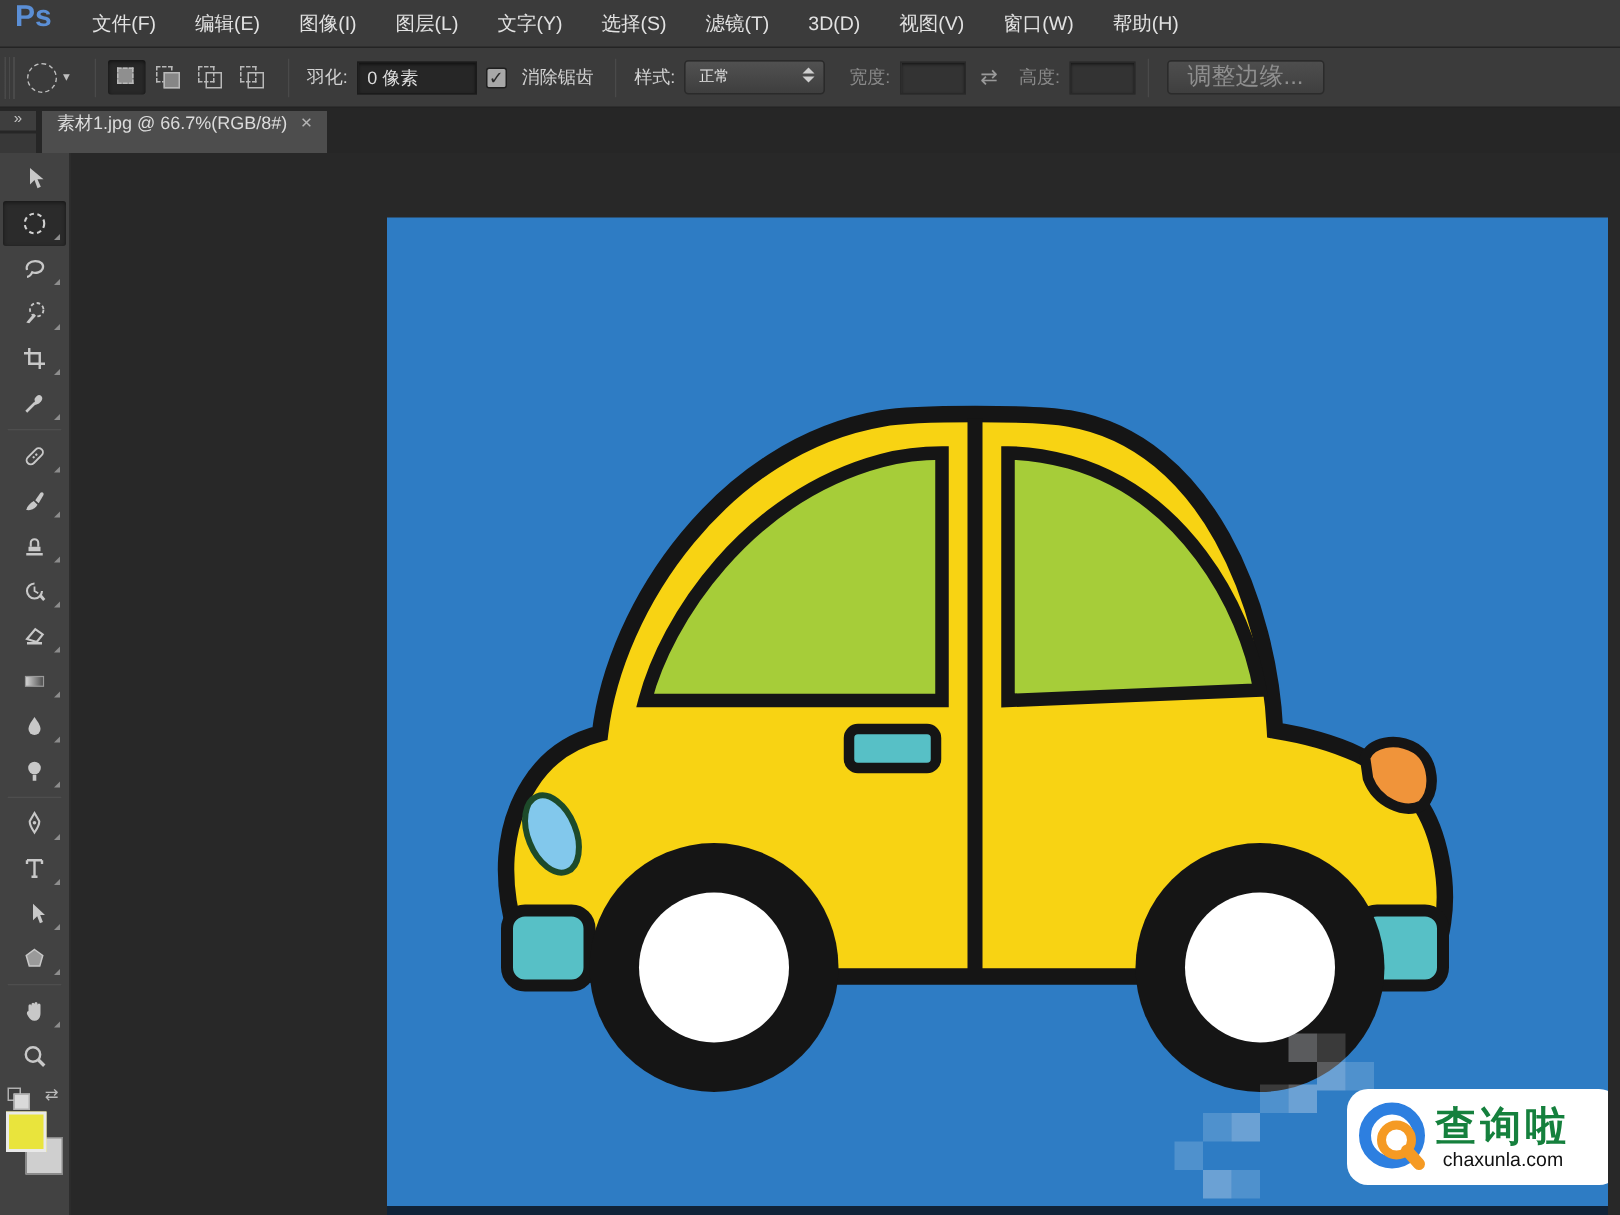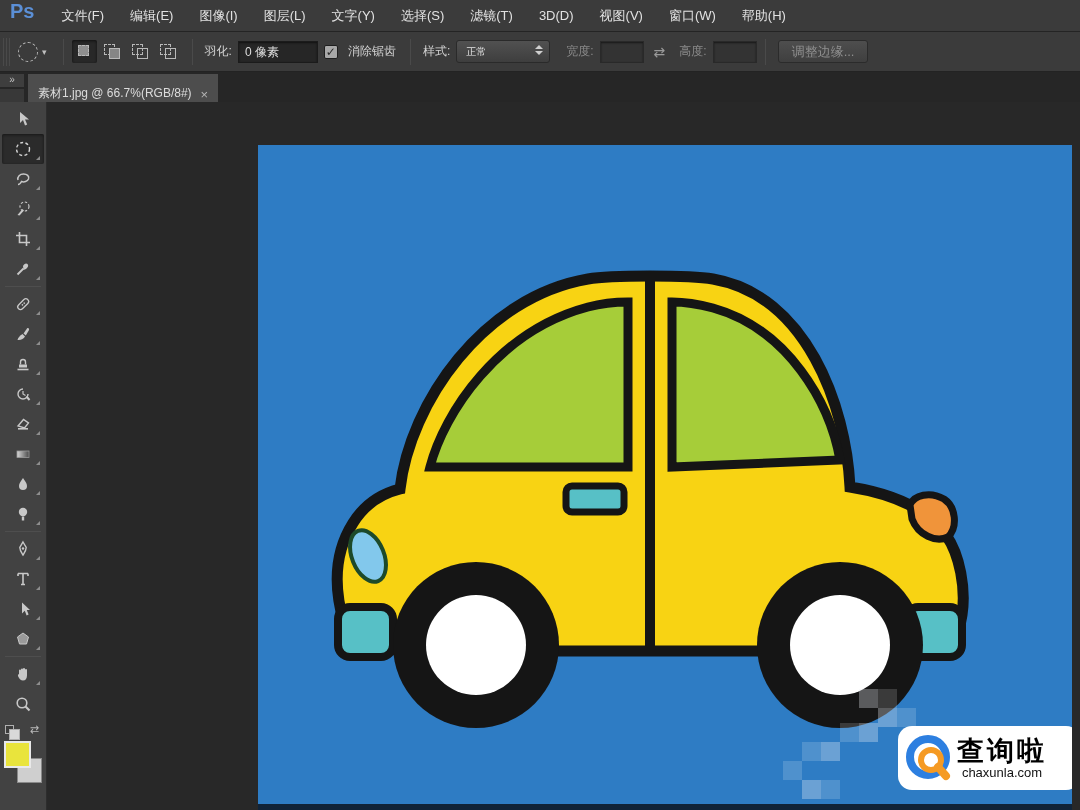--- a/index.html
+++ b/index.html
@@ -43,30 +43,30 @@
     color:#2a2a2a; font-size:12px; font-weight:bold; margin:0 6px 0 6px; }
   .dropdown { position:relative; width:94px; height:23px; border-radius:3px;
     background:linear-gradient(#515151,#3e3e3e); border:1px solid #2a2a2a;
     color:#e4e4e4; font-size:10px; line-height:21px; padding:0 18px 0 9px; }
   .stepper { position:absolute; right:6px; top:4px; display:flex; flex-direction:column; gap:2px; }
   .stepper i { display:block; width:0; height:0; border-left:4px solid transparent; border-right:4px solid transparent; }
   .stepper .up { border-bottom:4px solid #cfcfcf; }
   .stepper .down { border-top:4px solid #cfcfcf; }
   .swap-icon { color:#9a9a9a; font-size:14px; margin:0 10px; }
   .push-btn { height:23px; border-radius:3px; background:linear-gradient(#4e4e4e,#3f3f3f);
-    border:1px solid #2b2b2b; color:#8f8f8f; font-size:13px; padding:0 13px; line-height:21px; margin-left:4px; }
+    border:1px solid #2b2b2b; color:#8f8f8f; font-size:16px; padding:0 13px; line-height:21px; margin-left:4px; }
 
   
   .tabbar { position:absolute; left:0; top:72px; width:1080px; height:30px; background:#262626; }
   .dock-chip { position:absolute; left:0; top:2px; width:24px; height:13px; background:#3e3e3e;
     color:#c2c2c2; font-size:10px; line-height:12px; text-align:center; }
   .dock-block { position:absolute; left:0; top:17px; width:24px; height:13px; background:#383838;
     color:#6f6f6f; font-size:5px; overflow:hidden; text-align:center; line-height:13px; }
   .doc-tab { position:absolute; left:28px; top:2px; height:28px; background:#4d4d4d;
-    display:flex; align-items:flex-end; padding:0 10px; color:#dcdcdc; font-size:12px; }
+    display:flex; align-items:flex-start; padding:0 10px; color:#dcdcdc; font-size:12px; }
   .tab-close { margin-left:9px; color:#b5b5b5; font-size:13px; }
 
   
   .main { position:absolute; left:0; top:102px; width:1080px; height:708px; background:#282828; }
 
   
   .toolbar { position:absolute; left:0; top:0; width:47px; height:708px; background:#424242;
     border-right:1px solid #2d2d2d; display:flex; flex-direction:column; align-items:center; padding-top:2px; }
   .tool { position:relative; width:42px; height:30px; display:flex; align-items:center; justify-content:center; border-radius:2px; }
   .tool::after { content:""; position:absolute; right:4px; bottom:4px; width:0; height:0;
@@ -92,21 +92,21 @@
   .canvas-edge { position:absolute; left:211px; top:702px; width:814px; height:6px; background:#102338; }
   .car-svg { position:absolute; left:0; top:0; }
 
   .mosaic { position:absolute; width:19px; height:19px; background:rgba(235,240,245,.32); }
   .mosaic.lite { background:rgba(255,255,255,.16); }
 
   
   .watermark { position:absolute; left:640px; top:581px; width:182px; height:64px; background:#ffffff;
     border-radius:14px; display:flex; align-items:center; padding-left:5px; }
   .wm-text { display:flex; flex-direction:column; align-items:center; margin-left:2px; }
-  .wm-title { color:#000000; font-size:27px; font-weight:bold; letter-spacing:3px; line-height:30px; font-family:"Liberation Serif","DejaVu Serif",serif; }
+  .wm-title { color:#15803d; font-size:27px; font-weight:bold; letter-spacing:3px; line-height:30px; font-family:"Liberation Serif","DejaVu Serif",serif; }
   .wm-domain { color:#111; font-size:13px; line-height:14px; }
 </style>
 </head>
 <body>
 
 <div class="window">
 
   <div class="menubar">
     <span class="ps-logo">Ps</span>
     <span class="menu-item">文件(F)</span>

